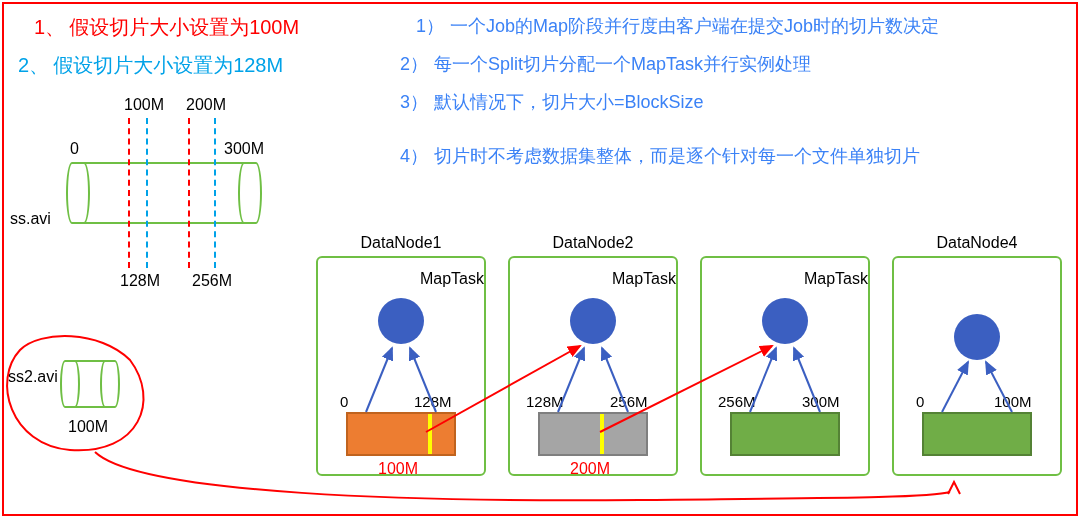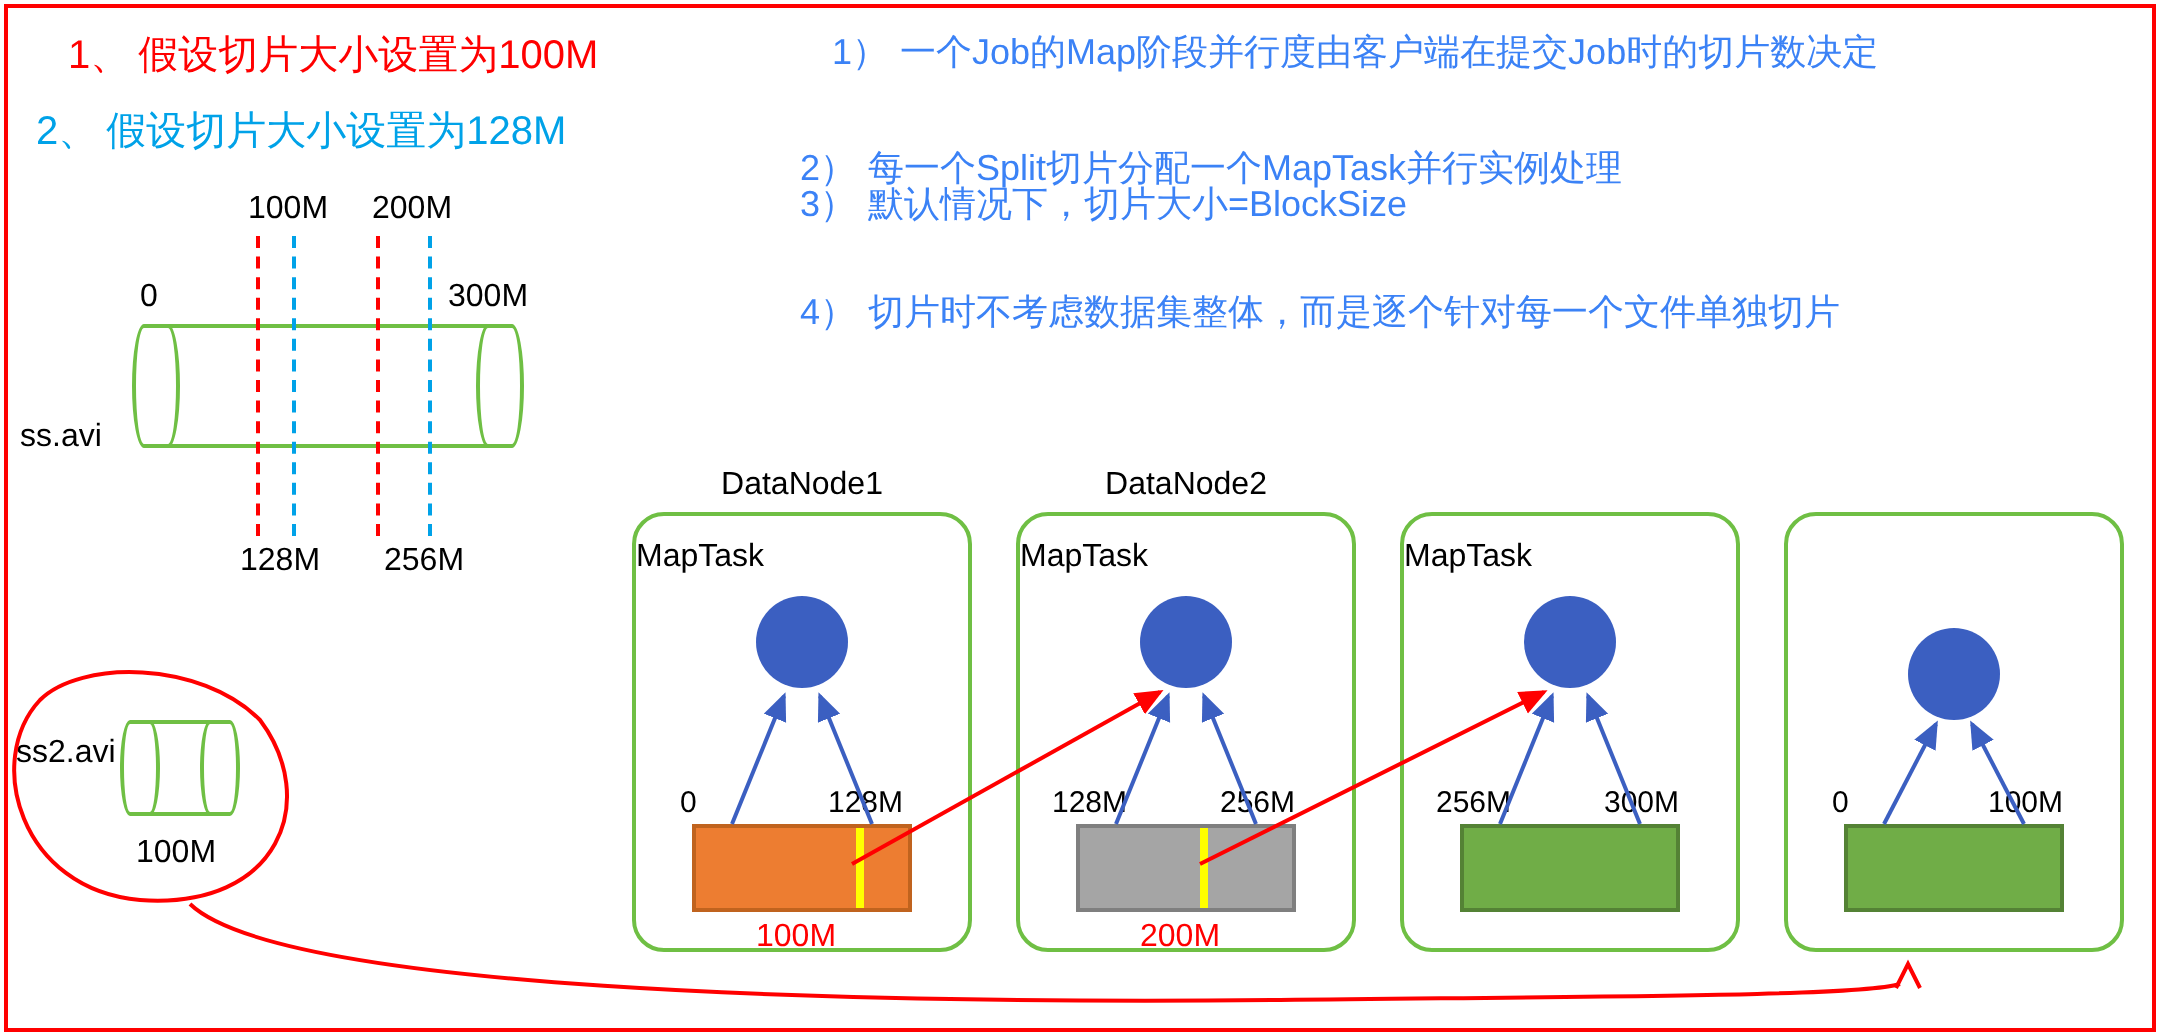--- a/index.html
+++ b/index.html
@@ -40,29 +40,29 @@
     position:absolute; width:0;
     border-left:2px dashed;
     height:100px;
   }
   
   .lbl { position:absolute; font-size:16px; color:#000; }
   
   .dn {
     position:absolute;
     border:2px solid #6fbf44;
-    border-radius:16px;
+    border-radius:6px;
     width:170px; height:220px;
   }
   .dn-title {
     position:absolute; top:-24px; left:0; right:0;
     text-align:center; font-size:16px; color:#000;
   }
   .maptask {
-    position:absolute; top:12px; left:0; right:0; text-align:left;
+    position:absolute; top:12px; left:0; right:0; text-align:right;
     font-size:16px;
   }
   .circle {
     position:absolute; width:46px; height:46px; border-radius:50%;
     background:#3b5fc1; left:50%; margin-left:-23px; top:40px;
   }
   .block {
     position:absolute; width:110px; height:44px;
     left:50%; margin-left:-55px; bottom:18px;
     border:2px solid #888;
@@ -90,21 +90,21 @@
 <div class="assump red" style="left:18px; top:14px;">
   <span class="num">1、</span><span>假设切片大小设置为100M</span>
 </div>
 <div class="assump blue" style="left:18px; top:52px;">
   <span class="num">2、</span><span>假设切片大小设置为128M</span>
 </div>
 
 <div class="note red" style="top:14px;">
   <span class="n">1）</span><span>一个Job的Map阶段并行度由客户端在提交Job时的切片数决定</span>
 </div>
-<div class="note" style="top:52px;margin-top:20px;">
+<div class="note" style="top:52px;">
   <span class="n">2）</span><span>每一个Split切片分配一个MapTask并行实例处理</span>
 </div>
 <div class="note" style="top:90px;">
   <span class="n">3）</span><span>默认情况下，切片大小=BlockSize</span>
 </div>
 <div class="note" style="top:144px;">
   <span class="n">4）</span><span>切片时不考虑数据集整体，而是逐个针对每一个文件单独切片</span>
 </div>
 
 <div>
@@ -159,20 +159,21 @@
 
 <div class="dn" style="left:700px; top:256px;">
   <div class="maptask">MapTask</div>
   <div class="circle"></div>
   <div class="block green"></div>
   <span class="block-label" style="left:16px; bottom:64px;">256M</span>
   <span class="block-label" style="left:100px; bottom:64px;">300M</span>
 </div>
 
 <div class="dn" style="left:892px; top:256px;">
+  <div class="dn-title">DataNode4</div>
   <div class="circle" style="top:56px;"></div>
   <div class="block green"></div>
   <span class="block-label" style="left:22px; bottom:64px;">0</span>
   <span class="block-label" style="left:100px; bottom:64px;">100M</span>
 </div>
 
 <svg class="overlay">
   <defs>
     <marker id="ah-blue" markerWidth="10" markerHeight="10" refX="6" refY="3" orient="auto">
       <path d="M0,0 L7,3 L0,6 Z" fill="#3b5fc1"></path>

